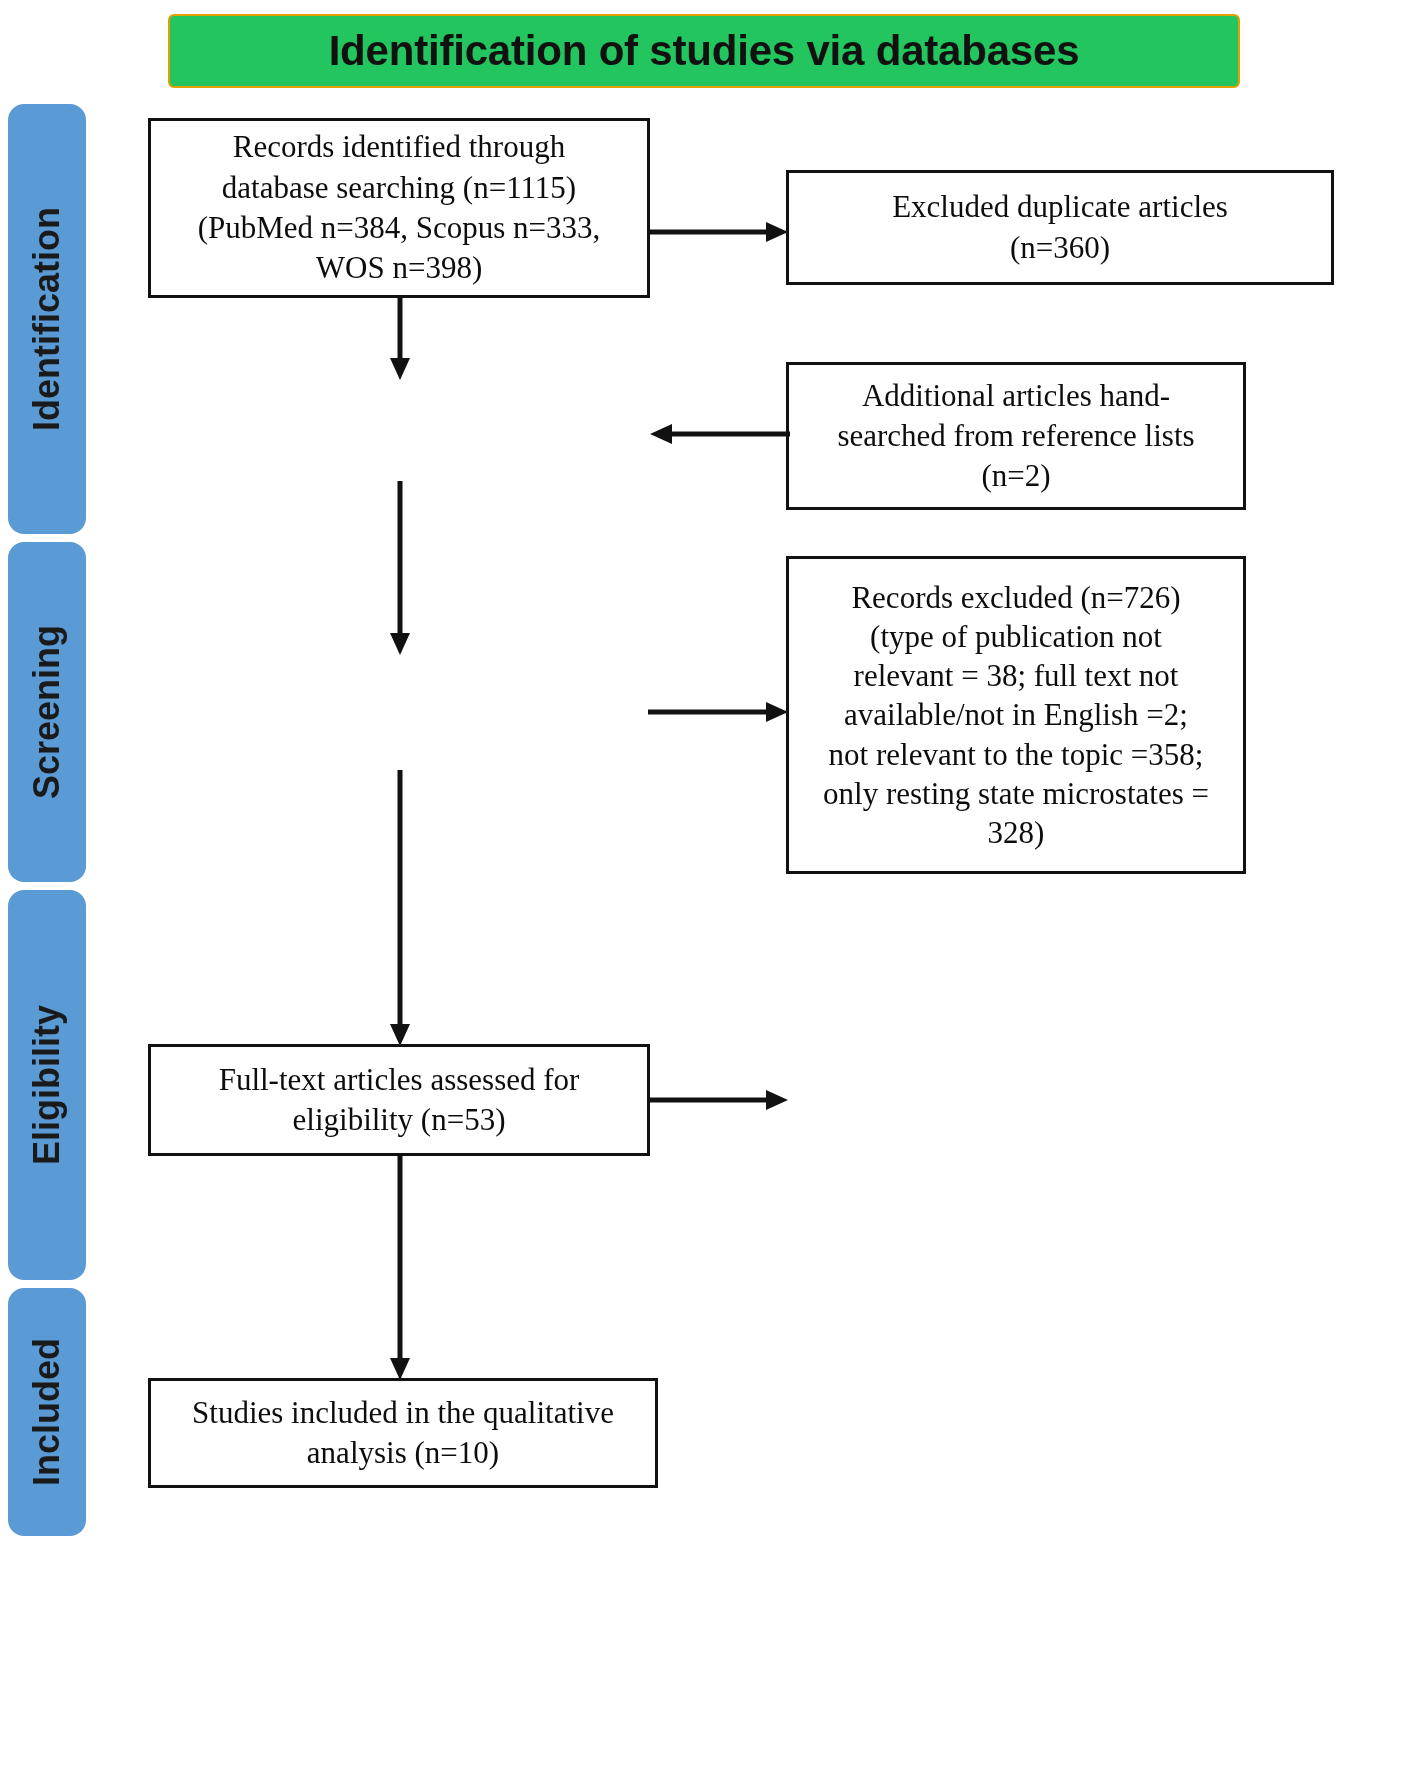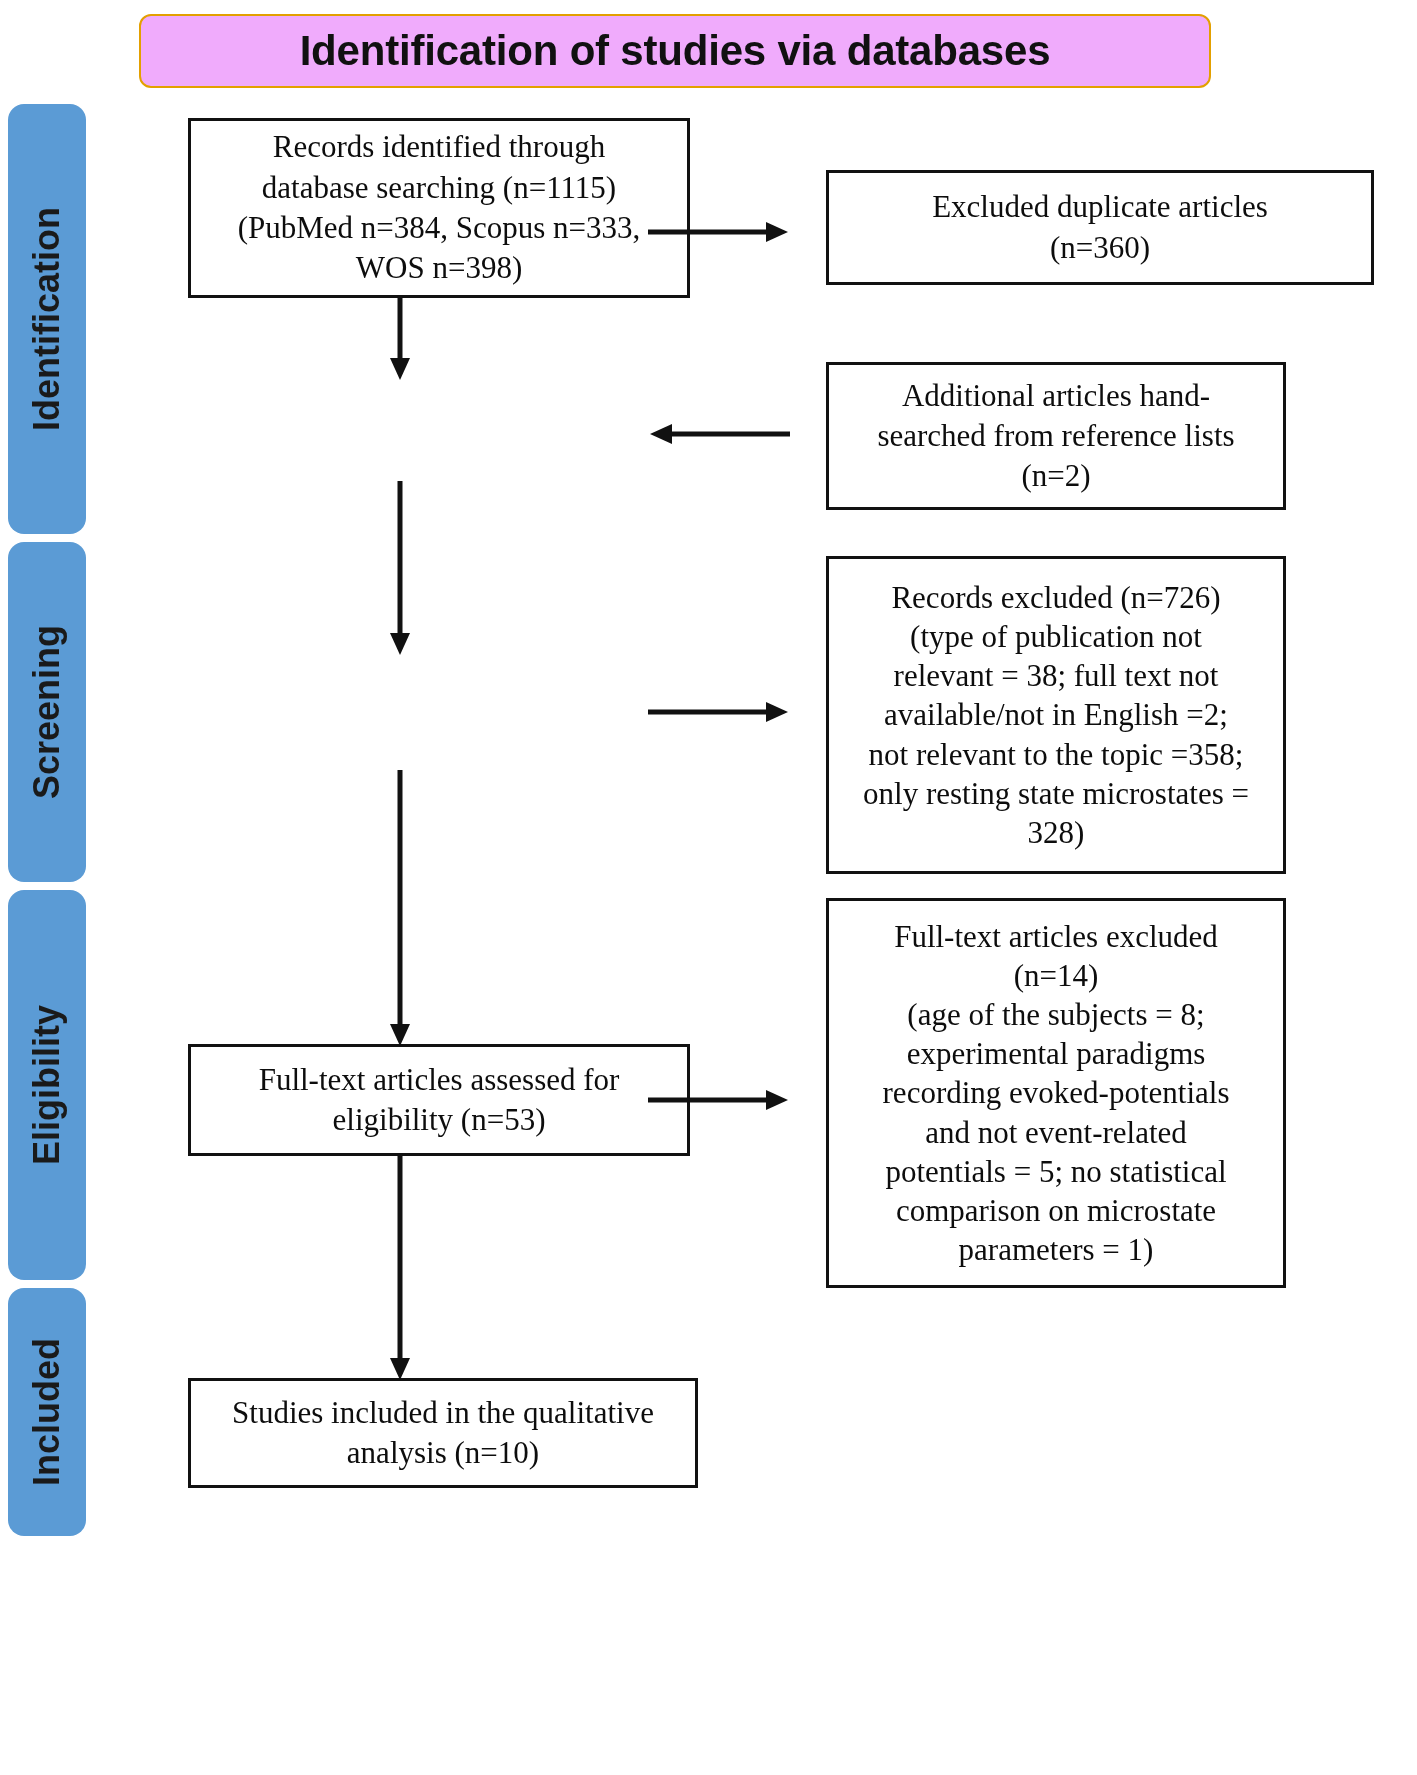--- a/index.html
+++ b/index.html
@@ -14,27 +14,27 @@
     position: relative;
     width: 1417px;
     height: 1775px;
     background: #ffffff;
     overflow: hidden;
   }
 
   
   .title-banner {
     position: absolute;
-    left: 139px;
+    left: 168px;
     top: 14px;
     width: 1072px;
     height: 74px;
-    background: #f0abfc;
+    background: #22c55e;
     border: 2px solid #E3A000;
-    border-radius: 12px;
+    border-radius: 6px;
     display: flex;
     align-items: center;
     justify-content: center;
     box-sizing: border-box;
   }
   .title-banner-text {
     font-family: "Liberation Sans", "DejaVu Sans", sans-serif;
     font-weight: bold;
     font-size: 42px;
     color: #111111;
@@ -68,21 +68,20 @@
   .box {
     position: absolute;
     background: #ffffff;
     border: 3px solid #111111;
     box-sizing: border-box;
     display: flex;
     align-items: center;
     justify-content: center;
     text-align: center;
     padding: 4px 8px;
-    margin-left: 40px;
   }
   .box-text {
     font-family: "Liberation Serif", "DejaVu Serif", serif;
     font-size: 31px;
     line-height: 1.30;
     color: #0d0d0d;
     white-space: pre-line;
   }
   .box-text.tight { line-height: 1.26; }
 
@@ -142,31 +141,20 @@
 not relevant to the topic =358;
 only resting state microstates =
 328)</span>
   </div>
 
   <div class="box" style="left:148px; top:1044px; width:502px; height:112px;">
     <span class="box-text">Full-text articles assessed for
 eligibility (n=53)</span>
   </div>
 
-  <div class="box" style="left:786px; top:898px; width:460px; height:390px;">
-    <span class="box-text tight">Full-text articles excluded
-(n=14)
-(age of the subjects = 8;
-experimental paradigms
-recording evoked-potentials
-and not event-related
-potentials = 5; no statistical
-comparison on microstate
-parameters = 1)</span>
-  </div>
 
   <div class="box" style="left:148px; top:1378px; width:510px; height:110px;">
     <span class="box-text">Studies included in the qualitative
 analysis (n=10)</span>
   </div>
 
   <div class="conn" style="left:648px; top:220px; width:142px; height:24px;">
     <svg width="142" height="24" viewBox="0 0 142 24">
       <line x1="0" y1="12" x2="124" y2="12" stroke="#111" stroke-width="5"></line>
       <polygon points="140,12 118,2 118,22" fill="#111"></polygon>

